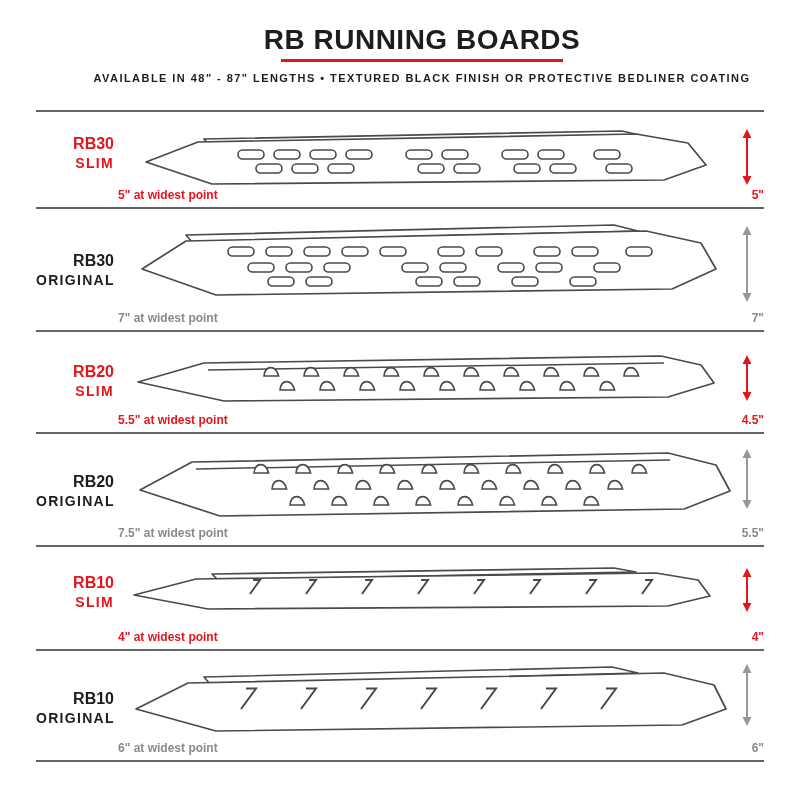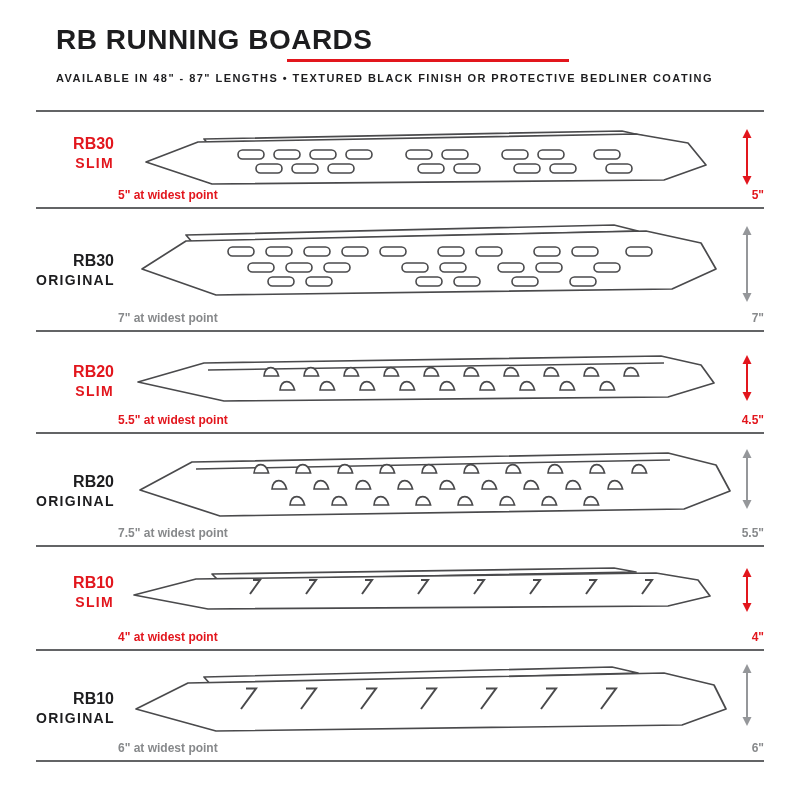--- a/index.html
+++ b/index.html
@@ -1,19 +1,19 @@
 <!DOCTYPE html>
 <html><head>
 <meta charset="utf-8">
 <style>
   html,body{margin:0;padding:0;background:#fff;font-family:"Liberation Sans",sans-serif;}
   .page{position:relative;width:800px;height:800px;background:#fff;overflow:hidden;}
 
   
-  header{position:absolute;top:0;left:16px;right:0;text-align:left;padding-left:40px;}
+  header{position:absolute;top:0;left:4px;right:0;text-align:center;padding-left:40px;}
   h1{margin:24px 0 0;font-size:28px;font-weight:bold;letter-spacing:.5px;color:#1d1d1f;}
   .underline{width:282px;height:3px;background:#e2161d;margin:3px auto 0;}
   .subtitle{margin-top:10px;font-size:11px;font-weight:bold;letter-spacing:1.45px;color:#1d1d1f;white-space:nowrap;}
 
   
   .sections{position:absolute;top:110px;left:36px;width:728px;border-bottom:2px solid #636466;}
   .row{position:relative;border-top:2px solid #636466;box-sizing:border-box;}
   .r1{height:97px}.r2{height:123px}.r3{height:102px}.r4{height:113px}.r5{height:104px}.r6{height:111px}
 
   .label{position:absolute;left:0;width:78px;text-align:right;}

